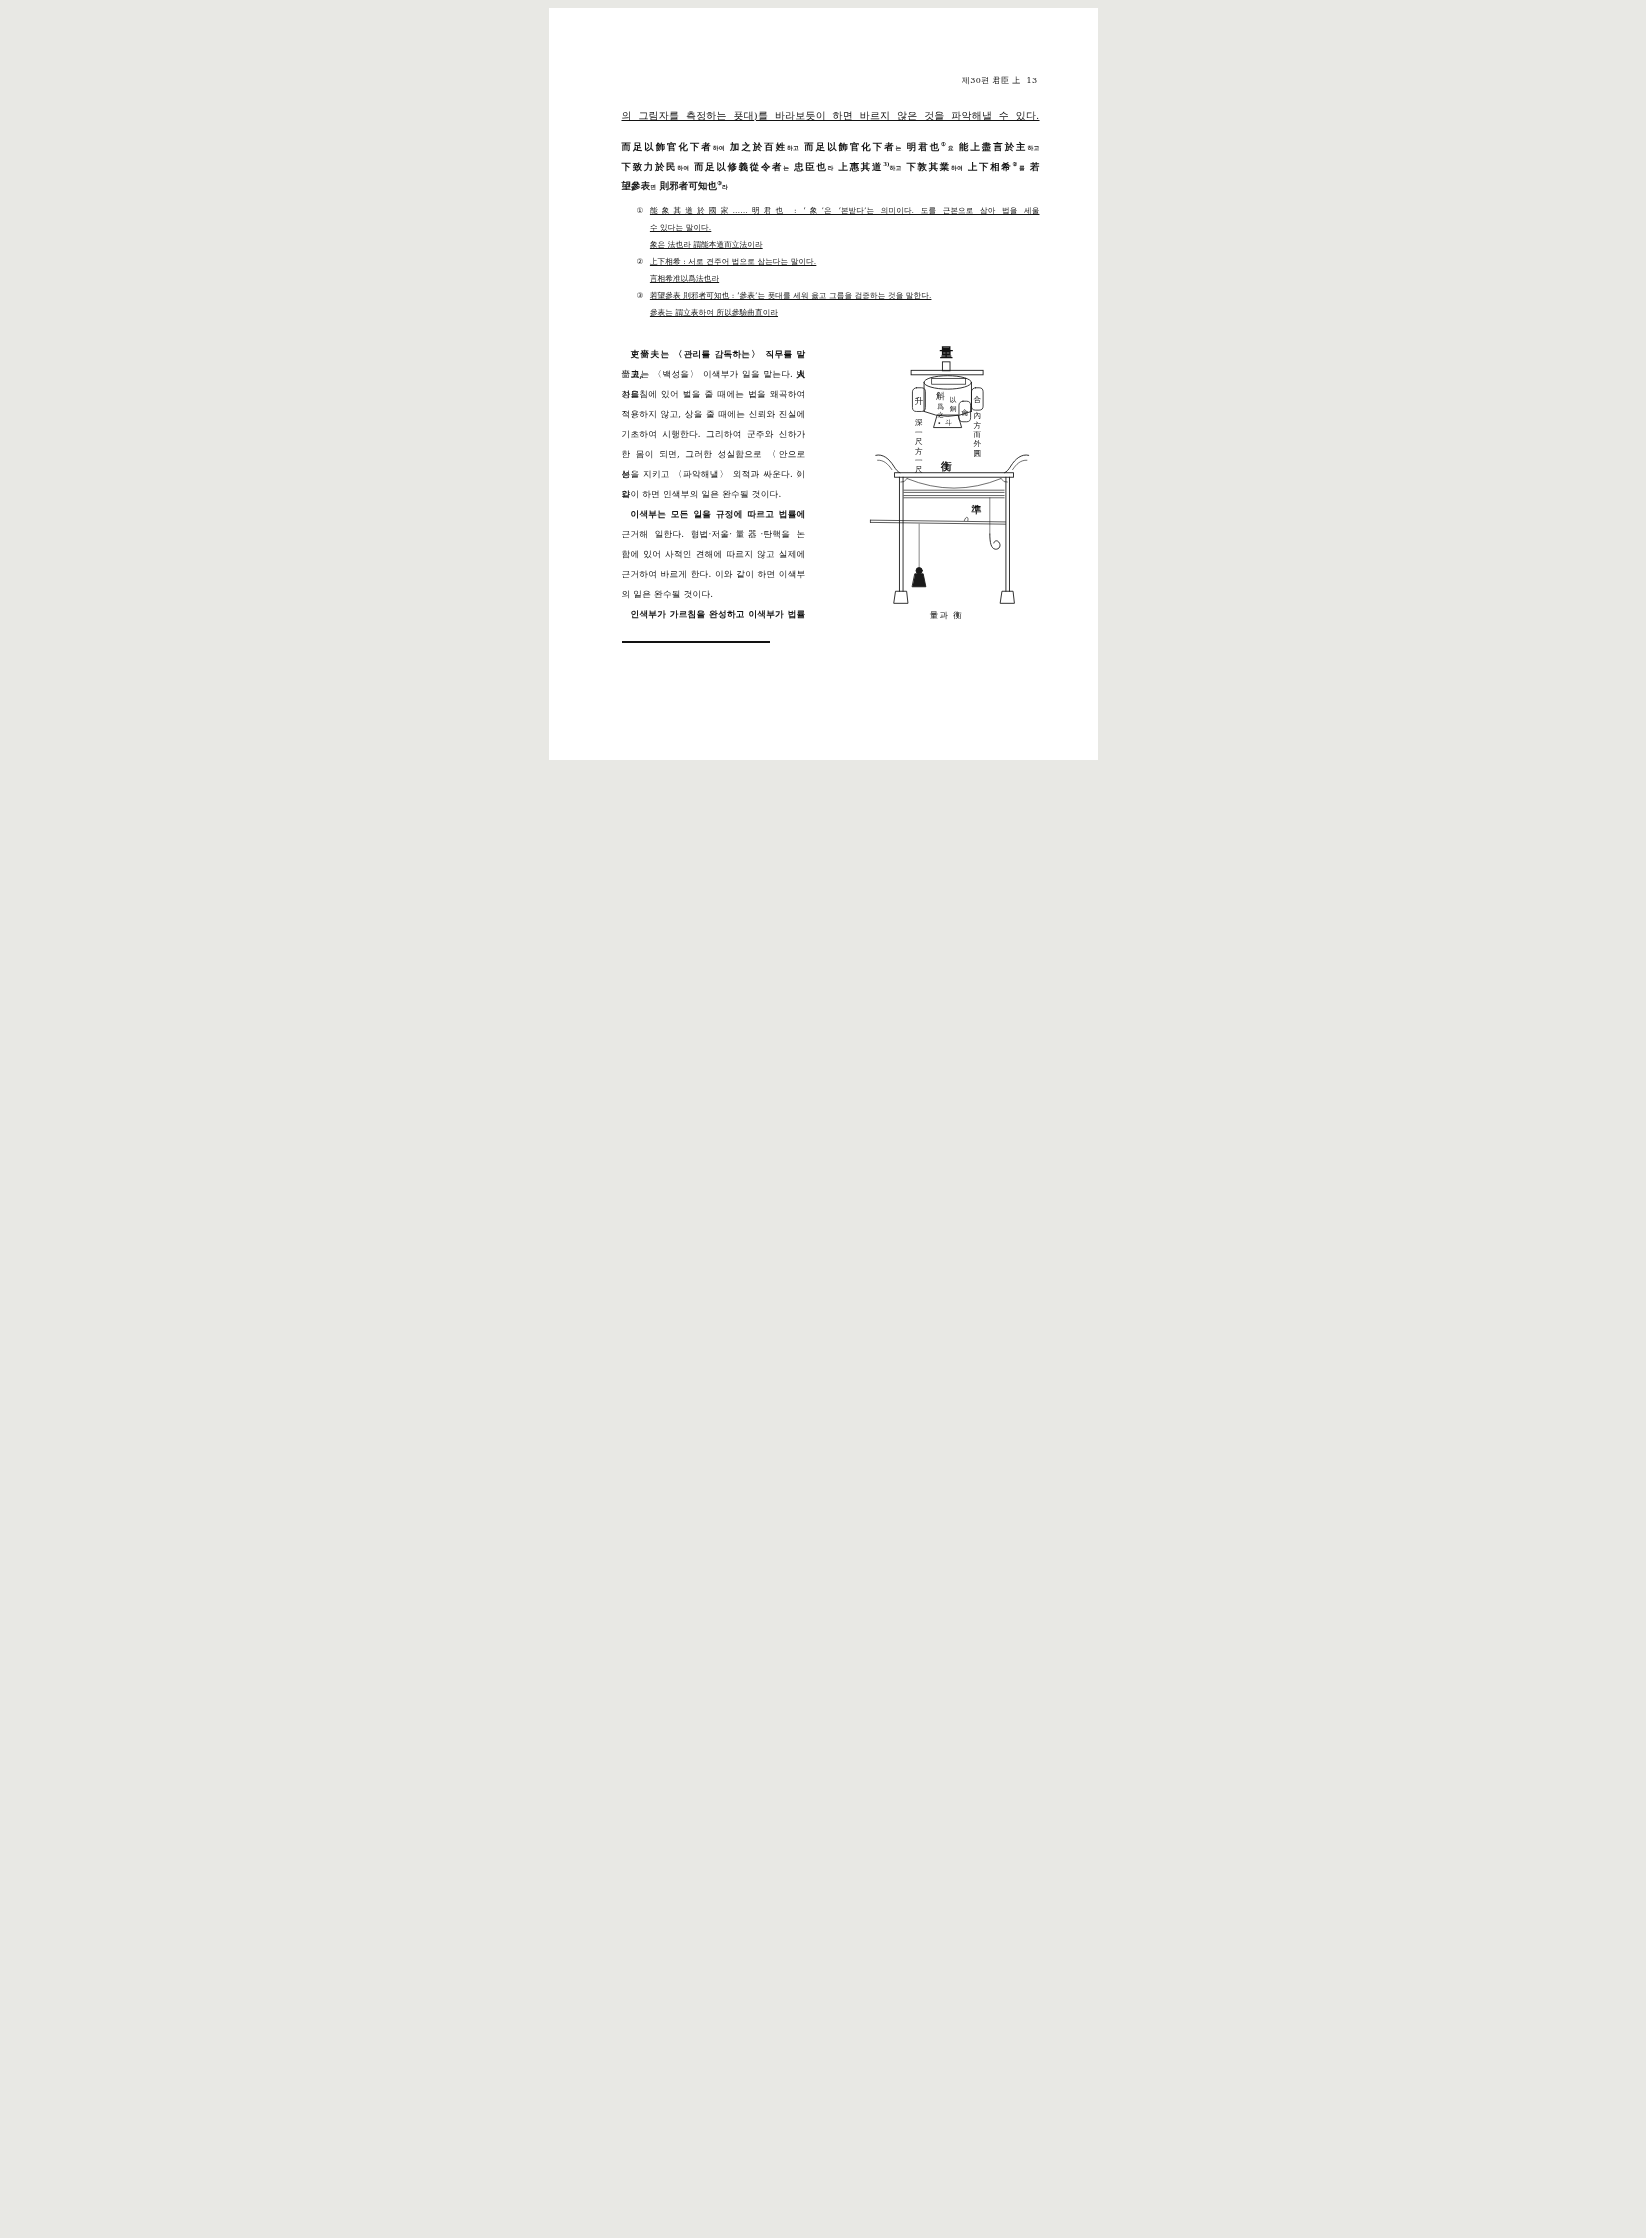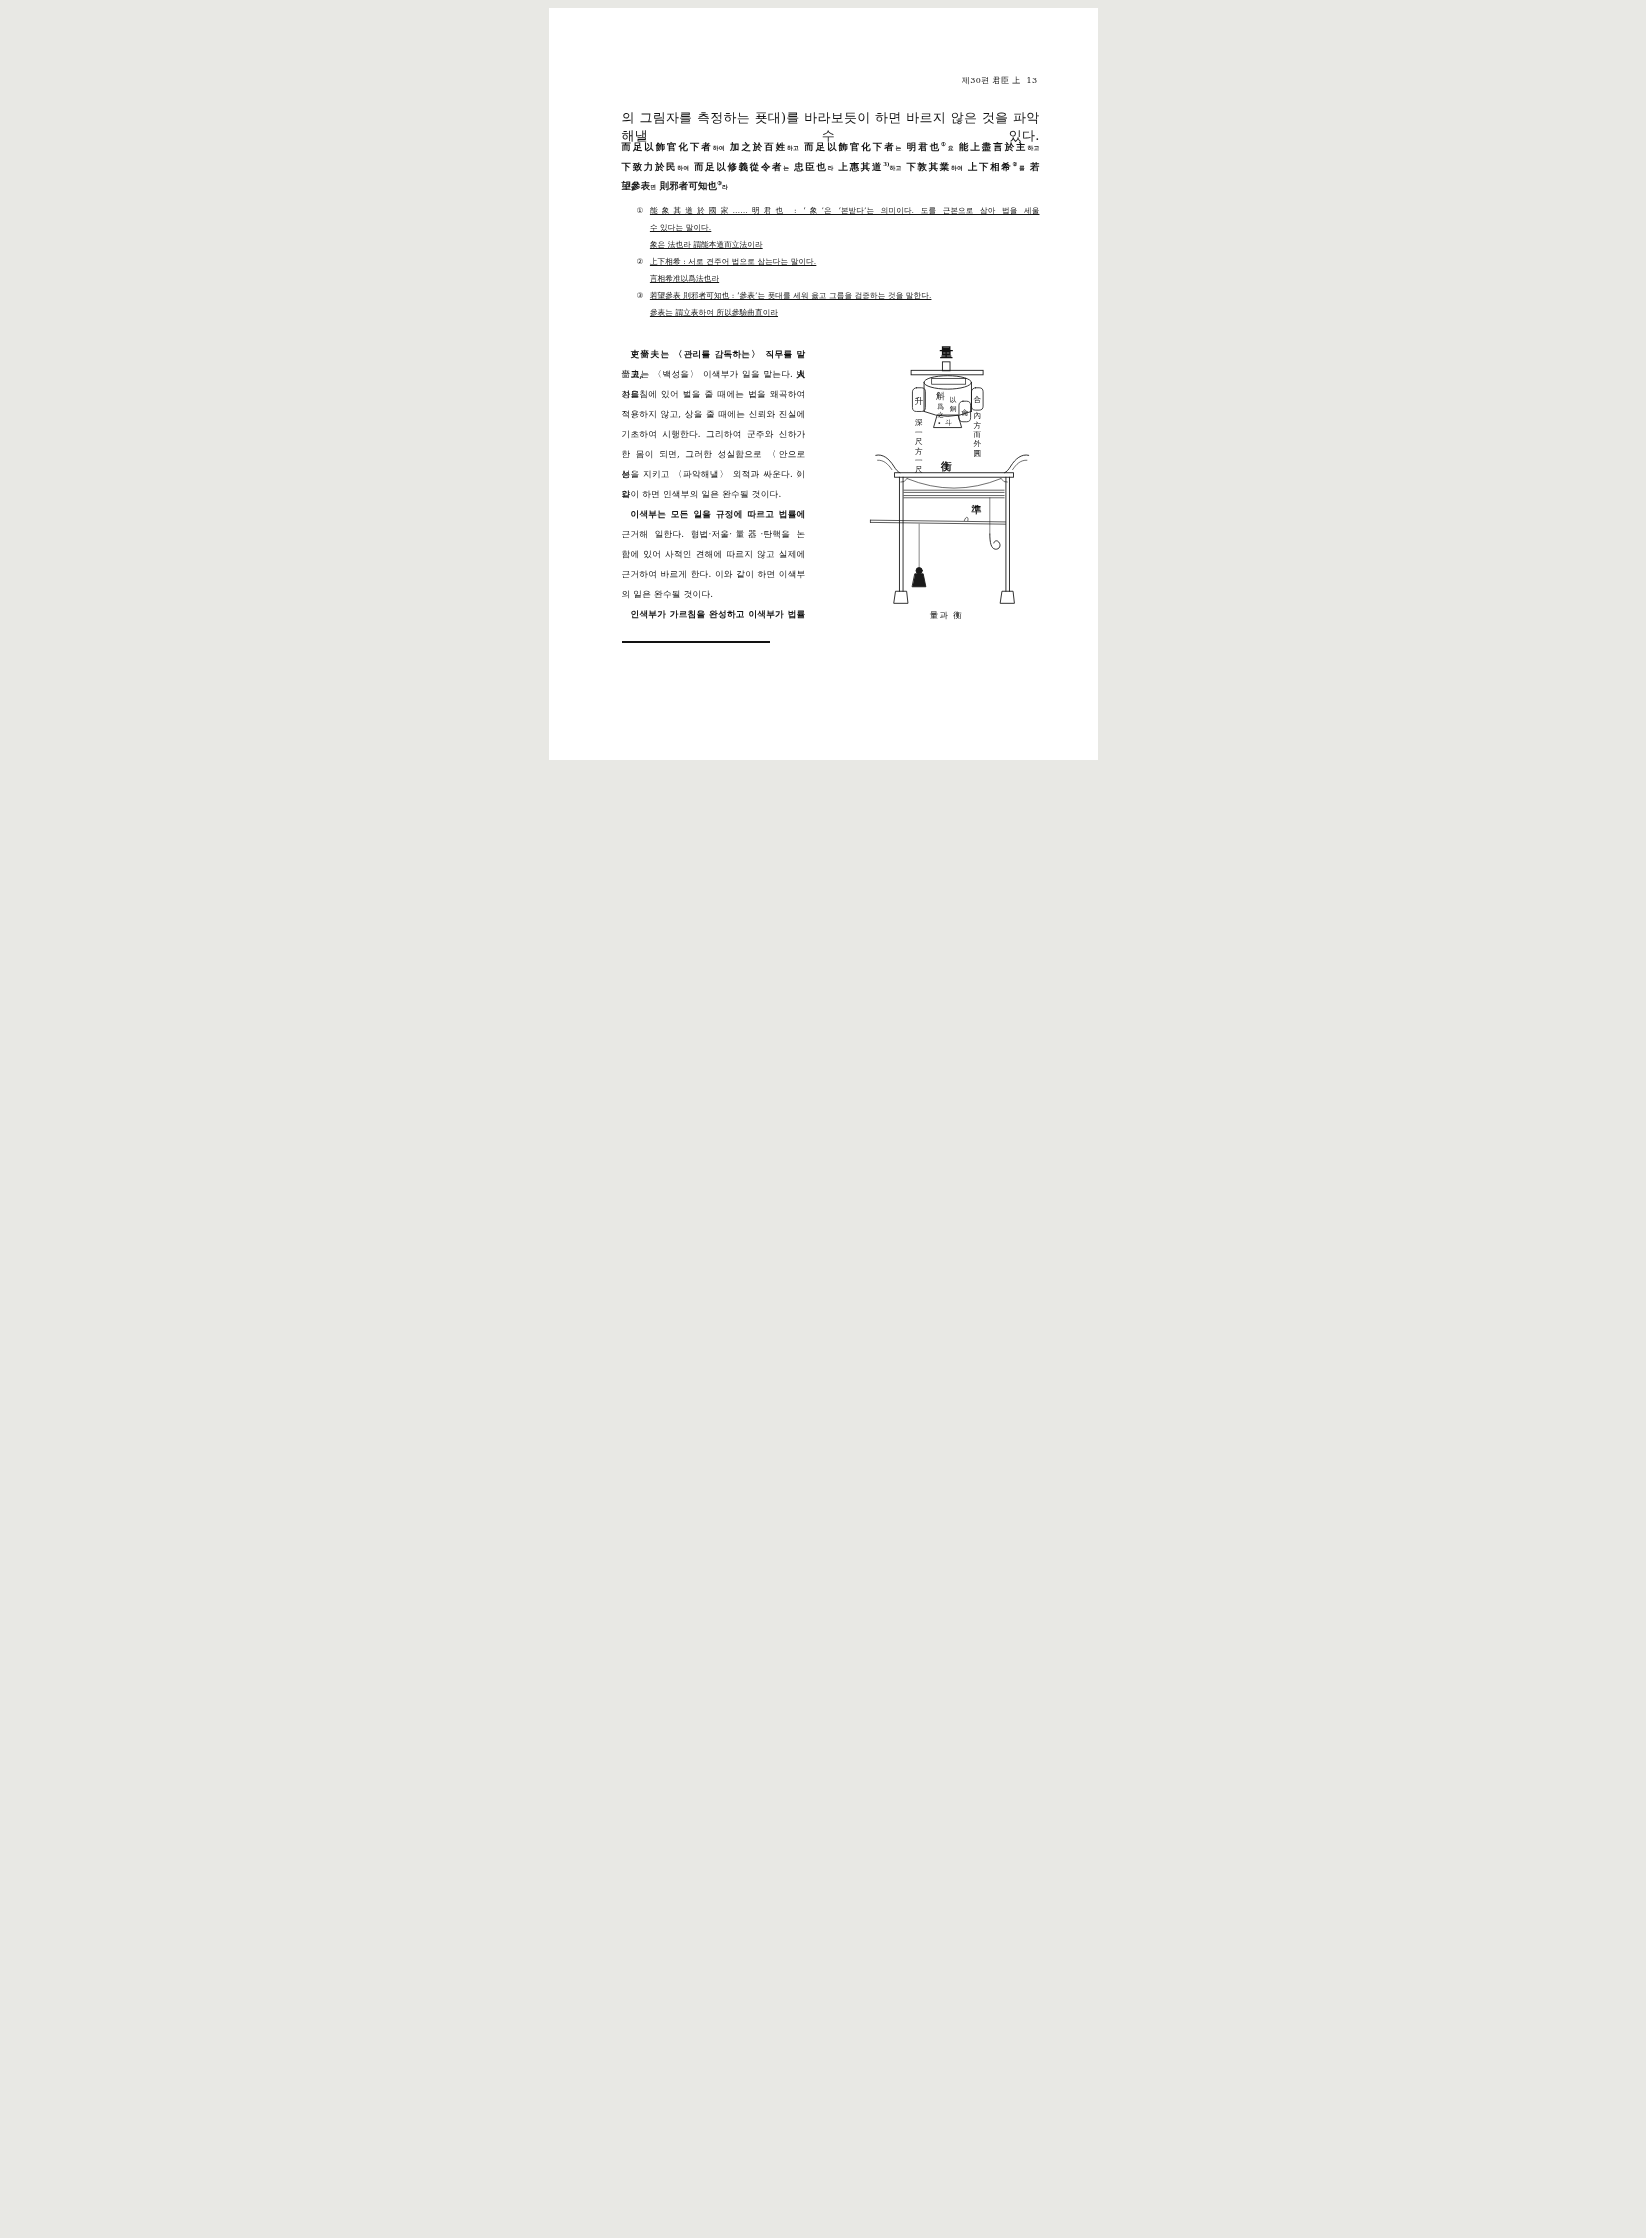--- a/index.html
+++ b/index.html
@@ -13,22 +13,22 @@
     overflow:hidden;
   }
   
   .hdr{
     position:absolute;top:67px;right:60px;
     font-size:8px;letter-spacing:0.4px;white-space:pre;
   }
   
   .intro{
     position:absolute;top:101px;left:73px;width:418px;
-    font-size:13px;letter-spacing:0.2px;
-    text-align:justify;text-align-last:justify;
+    font-size:10px;letter-spacing:0.2px;
+    text-align:justify;text-align-last:justify;text-decoration:underline;
   }
   
   .hanmun{
     position:absolute;top:127px;left:73px;width:418px;
     font-size:9.4px;font-weight:bold;letter-spacing:0.2px;
   }
   .hanmun .hline{line-height:19.7px;height:19.7px;white-space:nowrap;}
   .hanmun .hline.full{display:block;text-align:justify;text-align-last:justify;white-space:normal;}
   .hj{font-size:9.4px;}
   .pt{font-size:5.8px;}

